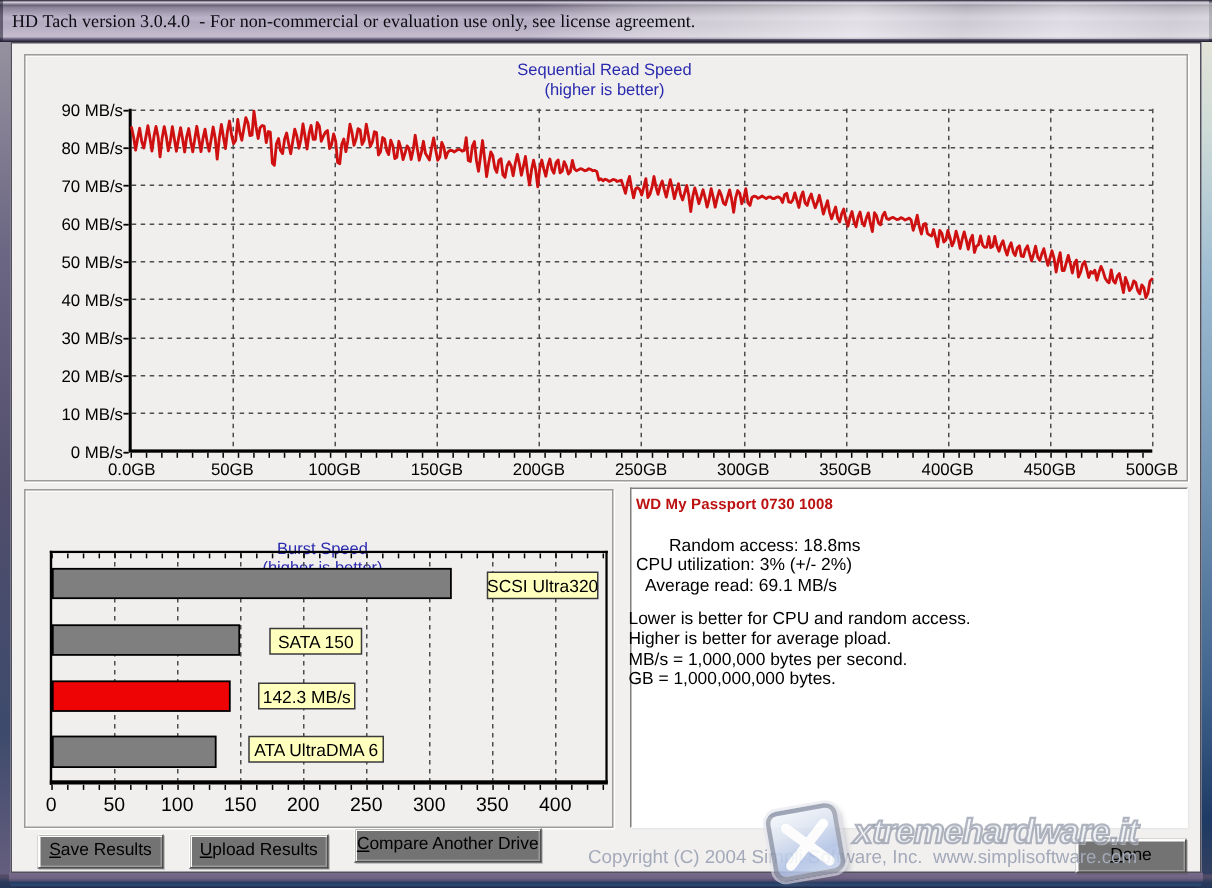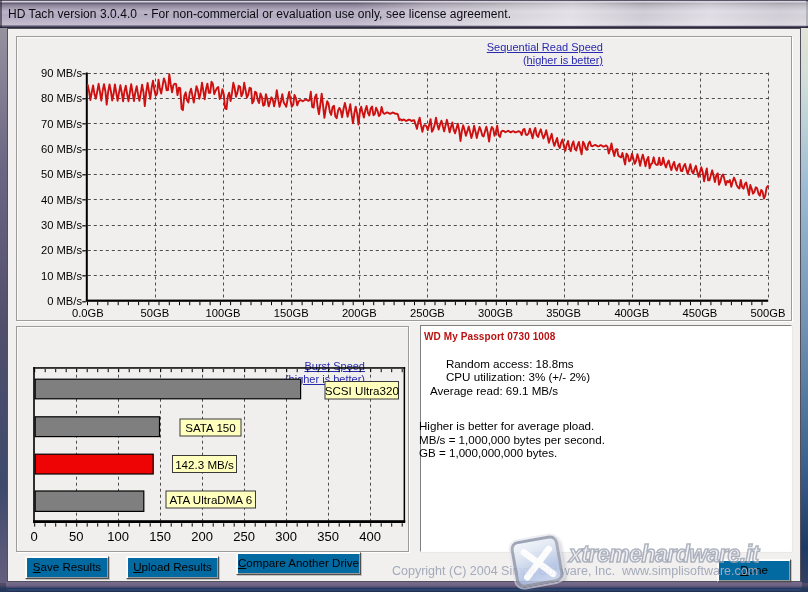--- a/index.html
+++ b/index.html
@@ -14,33 +14,33 @@
   #borderL{left:0;top:27px;width:8px;height:556px;
     background:linear-gradient(to bottom,#97929f 0px,#6b6683 140px,#514e6c 300px,#3d4a6c 460px,#655e7e 556px);}
   #bborder{left:6px;top:582px;width:796px;height:10px;
     background:linear-gradient(to bottom,#786c8c 0px,#6e6283 3.5px,#564f71 5px,#223a61 6.5px,#2f4a74 8px,#263a5e 9px,#1d2542 10px);
     border-radius:0 0 5px 5px;}
   
   #title{left:0;top:0;width:808px;height:28px;box-shadow:inset 2px 0 0 rgba(35,32,48,0.55), inset -2px 0 0 rgba(35,32,48,0.45);
     background:linear-gradient(to bottom,#1a1a24 0px,#d8d1e2 1.5px,#9a93a6 2.5px,#6a6478 3.5px,#8a8296 5px,#aaa2b6 9px,#bcb4c8 12px,#b2aabe 15px,#b8b0c4 19px,#c6becf 24.5px,#6a6380 26px,#2d2a3c 27.5px,#1b1b28 28px);}
   #titleglass{left:0;top:2px;width:808px;height:23.5px;
     background:linear-gradient(100deg,rgba(255,255,255,0) 350px,rgba(255,255,255,0.30) 420px,rgba(252,255,248,0.45) 490px,rgba(255,255,255,0.62) 565px,rgba(246,250,242,0.40) 635px,rgba(255,255,255,0.58) 700px,rgba(242,246,240,0.45) 770px,rgba(250,252,248,0.5) 808px);}
-  #titletext{left:8px;top:1px;width:700px;height:26px;line-height:26px;font-size:12px;color:#0b0b12;letter-spacing:0.05px;}
+  #titletext{left:8px;top:1px;width:700px;height:26px;line-height:26px;font-size:12px;color:#0b0b12;letter-spacing:0.05px;font-family:Liberation Serif, serif;}
   
   #client{left:7px;top:28px;width:794px;height:554px;background:#f1f0ef;
     border:1px solid #53505e;box-sizing:border-box;}
   
   .panel{position:absolute;border:1px solid #9c9c9c;box-shadow:1px 1px 0 #ffffff, inset 1px 1px 0 rgba(255,255,255,0.7);}
   #ptop{left:16px;top:36px;width:774px;height:283px;background:#f0efee;}
   #pburst{left:16px;top:326px;width:391px;height:224px;background:#f0efee;}
   #pinfo{left:420px;top:325px;width:370px;height:225px;background:#ffffff;
     border:1px solid;border-color:#7f7f7f #fdfdfd #fdfdfd #7f7f7f;box-shadow:1px 1px 0 #e8e8e8;}
-  .bluet{color:#2a2aae;font-size:11px;line-height:12.5px;text-align:right;position:absolute;text-decoration:underline;}
-  
-  .btn{position:absolute;height:23px;background:#0369a1;box-sizing:border-box;
+  .bluet{color:#2a2aae;font-size:11px;line-height:12.5px;text-align:center;position:absolute;}
+  
+  .btn{position:absolute;height:23px;background:#737373;box-sizing:border-box;
     border:1px solid;border-color:#fbfbf9 #4f4f4f #4f4f4f #fbfbf9;
     box-shadow:inset 1px 1px 0 #ffffff, inset -1px -1px 0 #9a9a9a, 1px 1px 0 rgba(60,60,60,0.25);
     font-size:11.6px;color:#000;text-align:center;line-height:20px;white-space:nowrap;}
   .btn u{text-decoration:underline;}
   
   #infotext{left:424px;top:329px;width:364px;font-size:11.6px;color:#000;line-height:13.4px;}
   #infotext .hd{color:#bb1111;font-weight:bold;font-size:10px;letter-spacing:0.1px;}
   #copyright{left:392px;top:564px;width:420px;font-size:12.5px;color:#a4aaba;white-space:nowrap;}
 </style>
 </head>
@@ -55,24 +55,24 @@
 <div class="abs" id="titletext">HD Tach version 3.0.4.0&nbsp; - For non-commercial or evaluation use only, see license agreement.</div>
 <div class="panel" id="ptop"></div>
 <div class="panel" id="pburst"></div>
 <div class="abs" id="pinfo"></div>
 <div class="bluet" style="left:203px;top:41px;width:400px;">Sequential Read Speed<br>(higher is better)</div>
 <div class="bluet" style="left:65px;top:336px;width:300px;margin-top:24px;">Burst Speed<br>(higher is better)</div>
 <div class="abs" id="infotext">
   <span class="hd">WD My Passport 0730 1008</span><br>
   <br>
   <span style="margin-left:22px">Random access: 18.8ms</span><br>
-  <span style="margin-left:22px">CPU utilization: 3% (+/- 2%)</span><br>
+  <span style="margin-left:0">CPU utilization: 3% (+/- 2%)</span><br>
   <span style="margin-left:6px">Average read: 69.1 MB/s</span><br>
   <span style="display:block;height:9px"></span>
-  <br>
+  <span style="margin-left:-5px">Lower is better for CPU and random access.</span><br>
   <span style="margin-left:-5px">Higher is better for average pload.</span><br>
   <span style="margin-left:-5px">MB/s = 1,000,000 bytes per second.</span><br>
   <span style="margin-left:-5px">GB = 1,000,000,000 bytes.</span>
 </div>
 <div class="btn" style="left:25px;top:556px;width:84px;"><u>S</u>ave Results</div>
 <div class="btn" style="left:126px;top:556px;width:93px;"><u>U</u>pload Results</div>
 <div class="btn" style="left:236px;top:552px;width:125px;"><u>C</u>ompare Another Drive</div>
 <div class="btn" style="left:717px;top:559px;width:74px;"><u>D</u>one</div>
 <div class="abs" id="copyright">Copyright (C) 2004 Simpli Software, Inc.&nbsp; www.simplisoftware.com</div>
 <svg class="abs" style="left:0;top:0" width="808" height="592" xmlns="http://www.w3.org/2000/svg">

